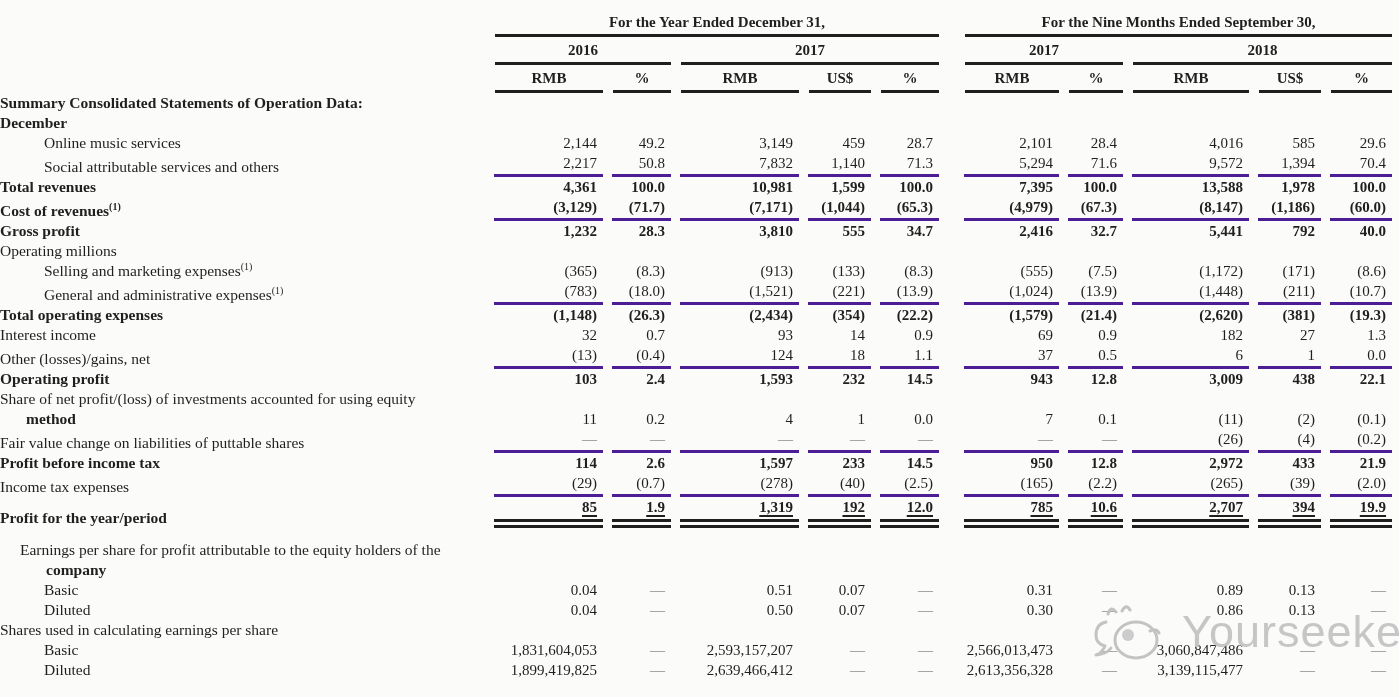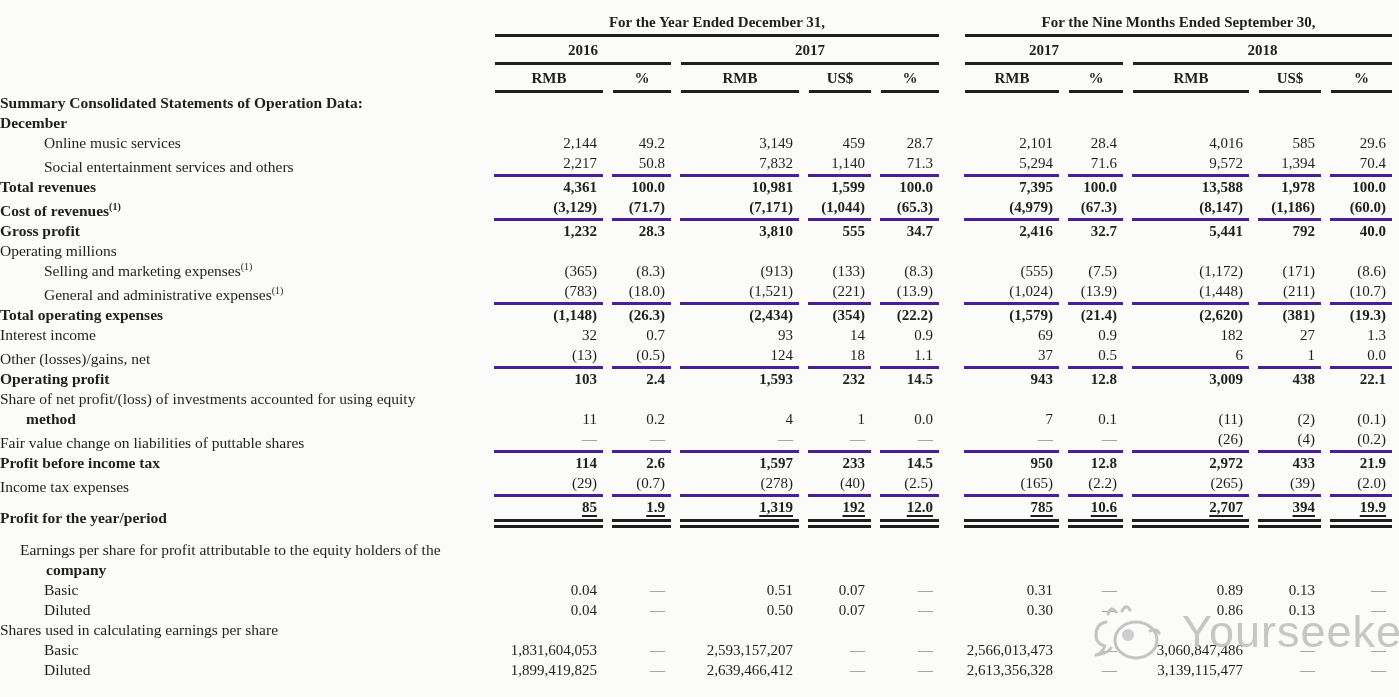--- a/index.html
+++ b/index.html
@@ -278,21 +278,21 @@
           </td>
           <td class="val">
             <div class="vin"><span class="num">585</span></div>
           </td>
           <td class="val">
             <div class="vin"><span class="num">29.6</span></div>
           </td>
         </tr>
         <tr class="rule-s">
           <td class="lbl">
-            <div class="lin ind">Social entertainment services and others</div>
+            <div class="lin ind">Social attributable services and others</div>
           </td>
           <td class="val">
             <div class="vin"><span class="num">2,217</span></div>
           </td>
           <td class="val">
             <div class="vin"><span class="num">50.8</span></div>
           </td>
           <td class="val">
             <div class="vin"><span class="num">7,832</span></div>
           </td>
@@ -608,21 +608,21 @@
           </td>
         </tr>
         <tr class="rule-s">
           <td class="lbl">
             <div class="lin">Other (losses)/gains, net</div>
           </td>
           <td class="val">
             <div class="vin"><span class="num">(13)</span></div>
           </td>
           <td class="val">
-            <div class="vin"><span class="num">(0.5)</span></div>
+            <div class="vin"><span class="num">(0.4)</span></div>
           </td>
           <td class="val">
             <div class="vin"><span class="num">124</span></div>
           </td>
           <td class="val">
             <div class="vin"><span class="num">18</span></div>
           </td>
           <td class="val">
             <div class="vin"><span class="num">1.1</span></div>
           </td>

